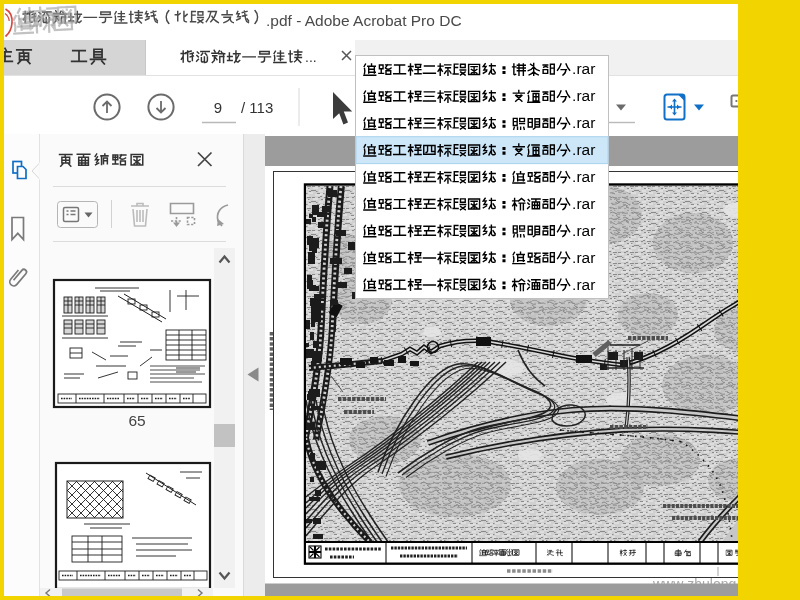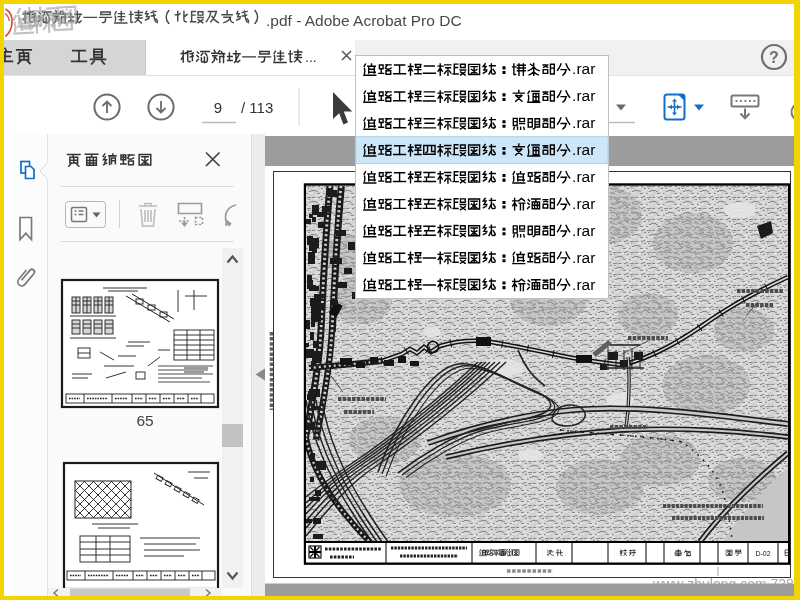--- a/index.html
+++ b/index.html
@@ -1,16 +1,16 @@
 <!DOCTYPE html>
 <html><head><meta charset="utf-8">
 <style>
  html,body{margin:0;padding:0;width:800px;height:600px;overflow:hidden}
  body{font-family:"Liberation Sans",sans-serif;background:#f2d500}
- #w{position:absolute;left:4px;top:4px;width:790px;height:592px;background:#fff;overflow:hidden}
+ #w{position:absolute;left:4px;top:4px;width:734px;height:592px;background:#fff;overflow:hidden}
 </style></head>
 <body>
 <svg width="0" height="0" style="position:absolute">
     <defs>
       <symbol id="gdao" viewBox="0 0 16 16">
         <path d="M1.5 14.5H14.5M3.2 2.2L1.8 4.8M2.2 7c.5 2 .5 4 0 5.5M5.8 4.5H14M6.8 4.5V12M13 4.5V12M6.8 7.8H13M6.8 11.2H14M9.9 2V4.5" fill="none" stroke="currentColor" stroke-width="1.55" stroke-linecap="square" stroke-linejoin="miter"></path>
       </symbol>
       <symbol id="glu" viewBox="0 0 16 16">
         <path d="M2.2 3.2h4v4h-4zM4.2 7.2v4.5M1.6 12.4h5.2M9 3h6M11 3l-2.2 3.4c1.8 1.8 4.2 1.8 6.2 0M9.4 9.4h5.2v4h-5.2z" fill="none" stroke="currentColor" stroke-width="1.55" stroke-linecap="square" stroke-linejoin="miter"></path>
       </symbol>
@@ -248,21 +248,21 @@
         <path d="M678 94.5l6.5 6.5v-6.5z" fill="#1070c8"></path>
         <path d="M674.5 100v14M667.5 107h14" stroke="#1070c8" stroke-width="1.6"></path>
         <path d="M674.5 98.5l-2.5 3h5zM674.5 115.5l-2.5-3h5zM669 107l3-2.5v5zM680 107l-3-2.5v5z" fill="#1070c8"></path>
         <path d="M694 104.5h10l-5 6z" fill="#1070c8"></path>
         <rect x="731.5" y="95.5" width="27" height="11" rx="1.5" fill="none" stroke="#777" stroke-width="2"></rect>
         <path d="M735.5 101h1.8M740 101h1.8M744.5 101h1.8M749 101h1.8M753.5 101h1.8" stroke="#777" stroke-width="1.8"></path>
         <path d="M745 108.5v8M740.5 113.5l4.5 4.7 4.5-4.7" fill="none" stroke="#777" stroke-width="2"></path>
         <circle cx="800" cy="112" r="8.5" fill="none" stroke="#777" stroke-width="2"></circle>
       </svg>
     </div>
-<div style="position:absolute;left:8px;top:130px;width:261px;height:466px;overflow:hidden">
+<div style="position:absolute;left:0;top:130px;width:261px;height:466px;overflow:hidden">
       <svg width="261" height="466" viewBox="4 134 261 466" style="position:absolute;left:0;top:0">
         <rect x="4" y="134" width="261" height="466" fill="#fafafa"></rect>
         <rect x="4" y="134" width="35" height="466" fill="#fcfcfc"></rect>
         <path d="M39.5 134v466" stroke="#e2e2e2" stroke-width="1"></path>
         <rect x="243" y="134" width="22" height="466" fill="#ececec"></rect>
         <path d="M243.5 134v466" stroke="#dadada" stroke-width="1"></path>
         <rect x="13" y="161.5" width="8.5" height="11.5" fill="#fff" stroke="#0f6fc5" stroke-width="1.7"></rect>
         <path d="M17.5 166.5h5.5l3 3v9h-8.5v-12z" fill="#fff" stroke="#0f6fc5" stroke-width="1.7"></path>
         <path d="M39.5 163l-7.5 8 7.5 8" fill="#fafafa" stroke="#d8d8d8" stroke-width="1"></path>
         <path d="M40 162.5v17" stroke="#fafafa" stroke-width="1.6"></path>

